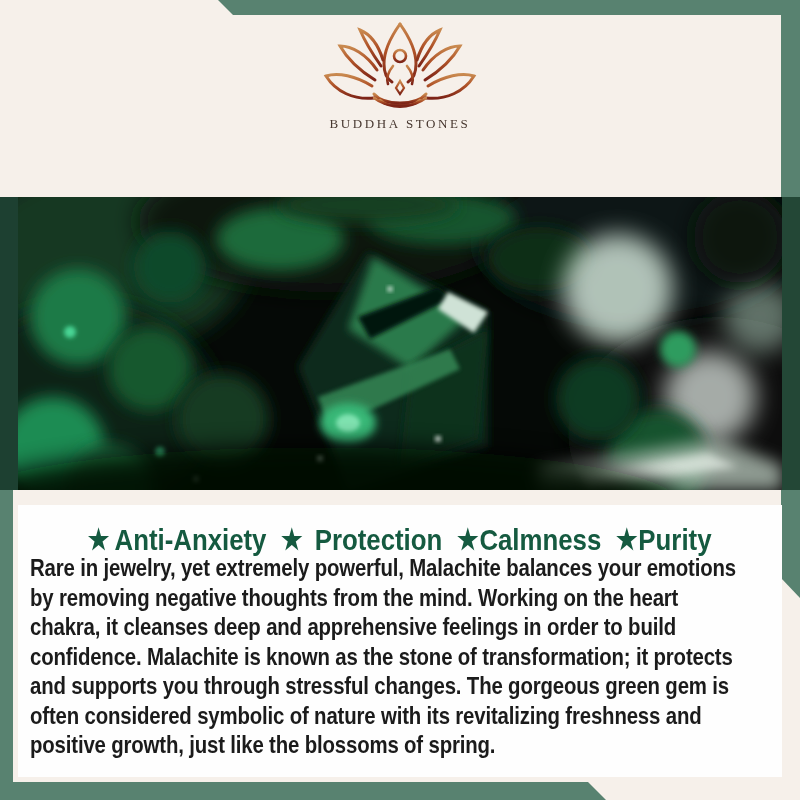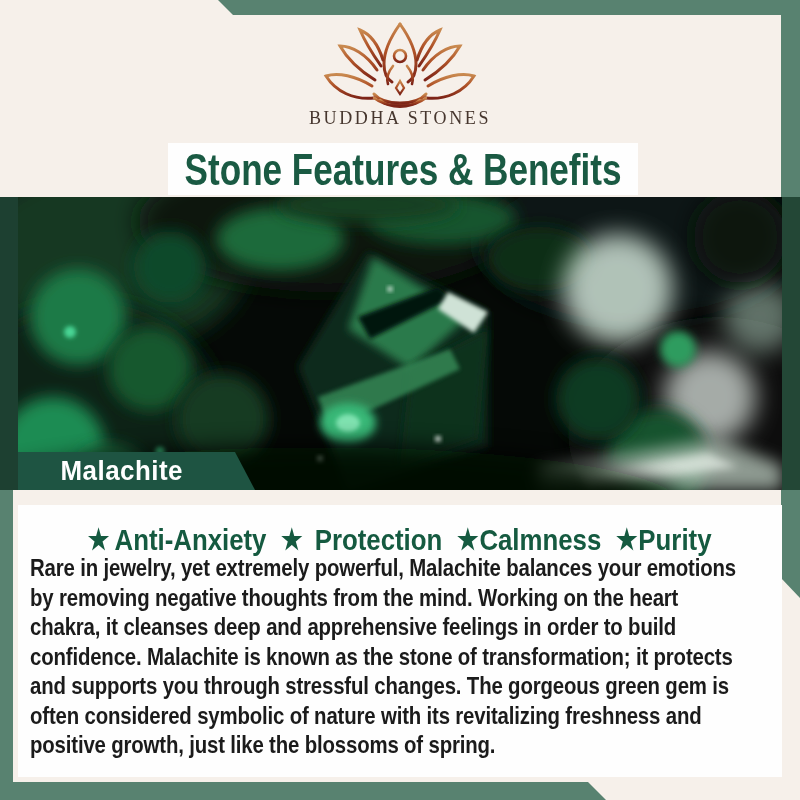--- a/index.html
+++ b/index.html
@@ -19,22 +19,22 @@
   #band-bottom{left:0;top:782px;width:606px;height:18px;
     clip-path:polygon(0 0,588px 0,606px 18px,0 18px);}
   
   .dark-rail{position:absolute;top:197px;height:293px;width:18px;background:#1d4031;}
   #rail-left{left:0;}
   #rail-right{left:782px;background:#234736;}
 
   
   #logo{position:absolute;left:320px;top:18px;width:160px;height:100px;}
   #brand-name{
-    position:absolute;left:0;top:108px;width:800px;text-align:center;
-    font-family:"Liberation Serif", serif;font-size:18px;letter-spacing:2.6px;
+    position:absolute;left:0;top:116px;width:800px;text-align:center;
+    font-family:"Liberation Serif", serif;font-size:13px;letter-spacing:2.6px;
     color:#46362e;font-weight:400;
   }
 
   
   #heading-band{
     position:absolute;left:168px;top:143px;width:470px;height:52px;
     background:#fefefe;display:flex;align-items:center;justify-content:center;
   }
   #heading-title{
     font-size:45px;font-weight:700;color:#1a5a43;line-height:1;
@@ -118,23 +118,20 @@
 
       <path d="M52,68 C36,58 18,54 6,58 C16,74 34,82 54,80"></path>
       <path d="M108,68 C124,58 142,54 154,58 C144,74 126,82 106,80"></path>
 
       <path d="M54,80 C62,86 72,88 80,87" stroke-width="2.4"></path>
       <path d="M106,80 C98,86 88,88 80,87" stroke-width="2.4"></path>
     </g>
   </svg>
   <div id="brand-name">BUDDHA STONES</div>
 
-  <div id="heading-band">
-    <div id="heading-title">Stone Features &amp; Benefits</div>
-  </div>
 
   <div id="photo">
     <svg width="764" height="293" viewBox="0 0 764 293">
       <defs>
         <filter id="b12" x="-50%" y="-50%" width="200%" height="200%">
             <feGaussianBlur stdDeviation="12"></feGaussianBlur>
           </filter>
         <filter id="b8" x="-50%" y="-50%" width="200%" height="200%">
             <feGaussianBlur stdDeviation="8"></feGaussianBlur>
           </filter>
@@ -186,23 +183,20 @@
       <circle cx="640" cy="262" r="50" fill="#18532f" filter="url(#b8)"></circle>
       <circle cx="580" cy="202" r="42" fill="#0f3a22" filter="url(#b8)"></circle>
       <circle cx="722" cy="40" r="46" fill="#0c130d" filter="url(#b12)"></circle>
       <circle cx="660" cy="152" r="18" fill="#2f9c5e" filter="url(#b4)"></circle>
 
       <polygon points="520,272 700,242 764,268 764,293 520,293" fill="#b9c9bd" opacity="0.75" filter="url(#b8)"></polygon>
       <polygon points="560,278 690,256 720,270 570,290" fill="#dfe8e0" opacity="0.8" filter="url(#b4)"></polygon>
 
       <ellipse cx="300" cy="305" rx="360" ry="55" fill="#030704" opacity="0.9" filter="url(#b12)"></ellipse>
     </svg>
-    <div id="photo-label">
-      <span>Malachite</span>
-    </div>
   </div>
   <div class="dark-rail" id="rail-left"></div>
   <div class="dark-rail" id="rail-right"></div>
 
   <div id="info-panel">
     <div id="features-row">
       <div id="features-inner">
         <span class="feature-pair">
           <span class="feature-star gap-sm">★</span>
           <span>Anti-Anxiety</span>

